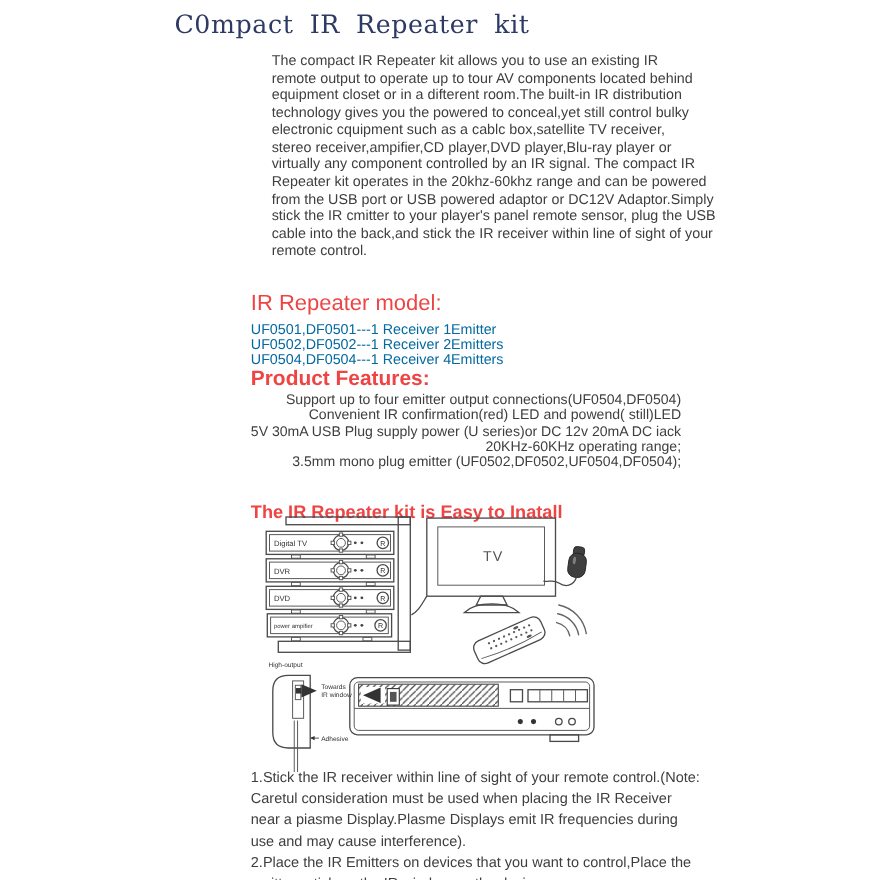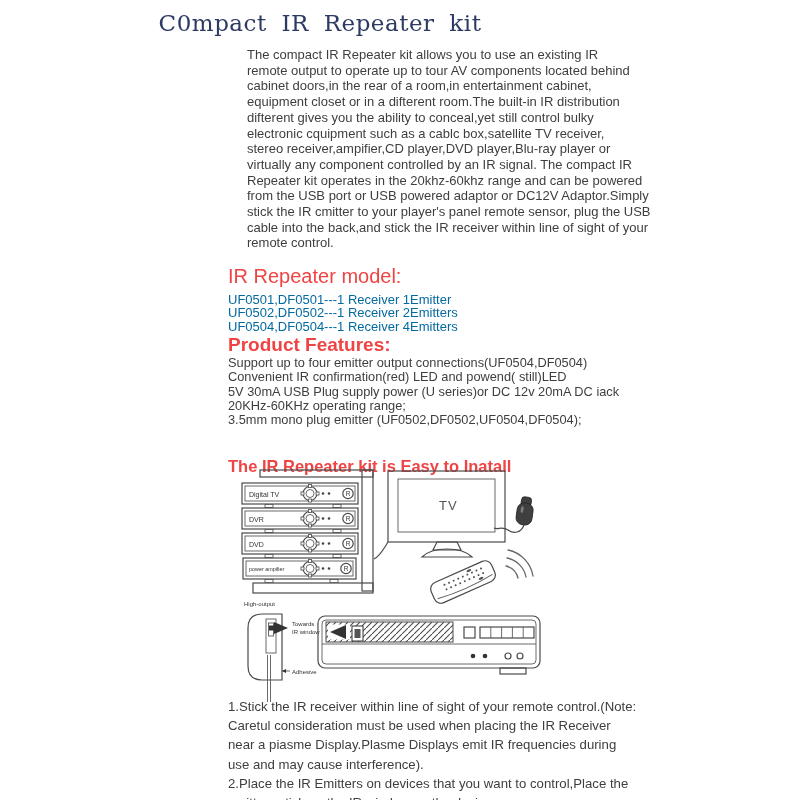--- a/index.html
+++ b/index.html
@@ -7,21 +7,21 @@
        font-family:"Liberation Sans",sans-serif;color:#3e3e3e;}
   .abs{position:absolute;}
   .page-title{top:10px;left:0;width:640px;text-align:center;
     font-family:"DejaVu Serif",serif;font-size:23px;font-weight:500;
     color:#2d3a63;word-spacing:7px;letter-spacing:.5px;}
   .intro{left:228px;top:47px;width:372px;font-size:13px;line-height:15.7px;margin-left:19px;}
   .sec-heading{color:#ef4444;white-space:nowrap;}
   .h-model{left:228px;top:265px;font-size:20px;}
   .models{left:228px;top:293px;font-size:13px;line-height:13.4px;color:#0369a1;}
   .h-features{left:228px;top:334px;font-size:19px;font-weight:bold;}
-  .features{left:228px;top:356px;font-size:12.8px;line-height:14.3px;}
+  .features{left:228px;top:356px;font-size:12.8px;line-height:14.3px;text-align:right;}
   .h-install{left:228px;top:457px;font-size:16.5px;font-weight:600;text-align:center;}
   .svg-upper{left:230px;top:468px;}
   .svg-lower{left:240px;top:598px;}
   .instructions{left:228px;top:697px;width:380px;font-size:13.2px;line-height:19.2px;}
   .line{white-space:nowrap;}
   
   .ln{fill:none;stroke:#4a4a4a;stroke-width:1.2;}
   .thin{stroke-width:0.9;stroke:#5a5a5a;}
   .dk{fill:#3f3f3f;stroke:#222;stroke-width:0.8;}
   text{font-family:"Liberation Sans",sans-serif;}
@@ -32,23 +32,22 @@
   .r-badge{font-size:6.5px;fill:#333;text-anchor:middle;}
 </style>
 </head>
 <body>
 
 <div class="abs page-title">C0mpact IR Repeater kit</div>
 
 <div class="abs intro">
   <div class="line">The compact IR Repeater kit allows you to use an existing IR</div>
   <div class="line">remote output to operate up to tour AV components located behind</div>
-  <div class="line">cabinet doors,in the rear of a room,in entertainment cabinet,</div>
   <div class="line">equipment closet or in a difterent room.The built-in IR distribution</div>
-  <div class="line">difterent gives you the ability to conceal,yet still control bulky</div>
+  <div class="line">technology gives you the powered to conceal,yet still control bulky</div>
   <div class="line">electronic cquipment such as a cablc box,satellite TV receiver,</div>
   <div class="line">stereo receiver,ampifier,CD player,DVD player,Blu-ray player or</div>
   <div class="line">virtually any component controlled by an IR signal. The compact IR</div>
   <div class="line">Repeater kit operates in the 20khz-60khz range and can be powered</div>
   <div class="line">from the USB port or USB powered adaptor or DC12V Adaptor.Simply</div>
   <div class="line">stick the IR cmitter to your player's panel remote sensor, plug the USB</div>
   <div class="line">cable into the back,and stick the IR receiver within  line of sight of your</div>
   <div class="line">remote control.</div>
 </div>
 

